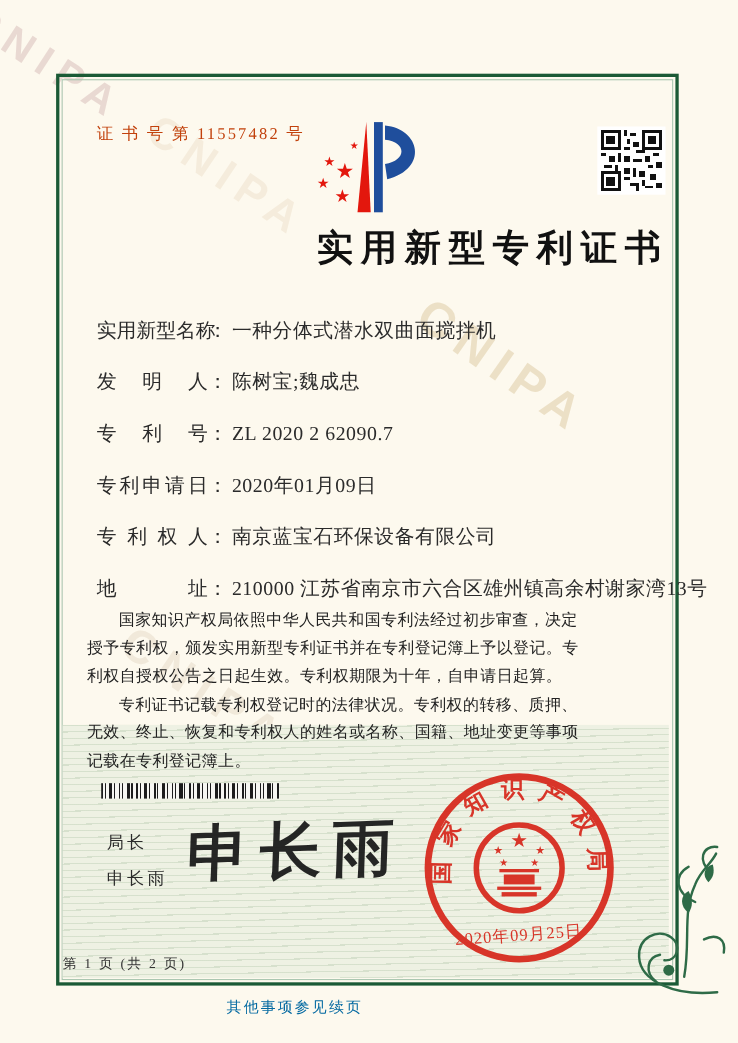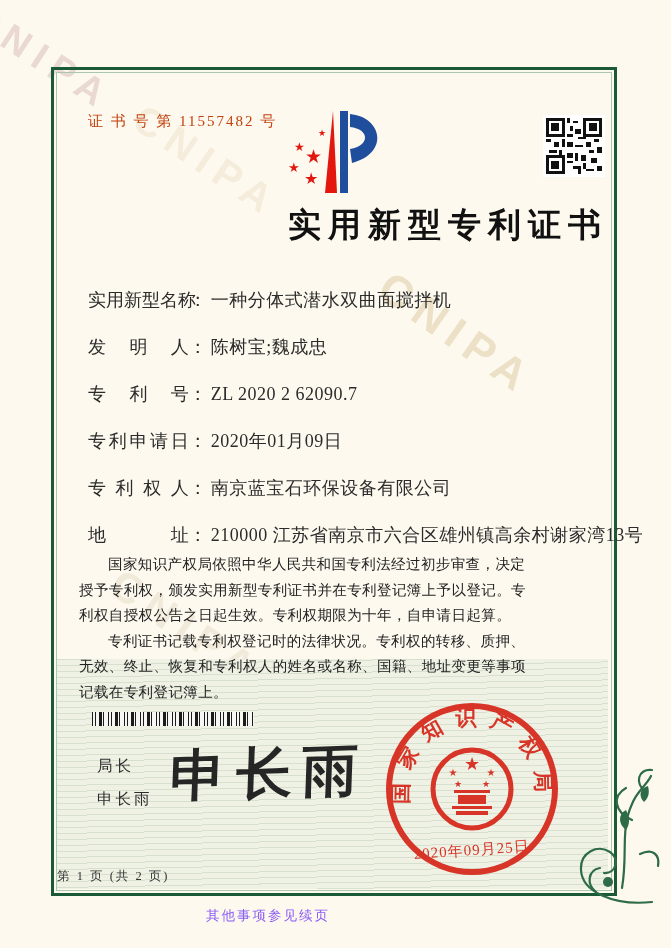--- a/index.html
+++ b/index.html
@@ -63,21 +63,21 @@
     position:absolute;left:170px;top:736px;width:220px;z-index:3;
     font-size:56px;font-weight:700;letter-spacing:10px;color:#151515;opacity:.92;
     transform:rotate(-2deg) skewX(-4deg);font-family:"Liberation Serif",serif;
   }
   
   .seal{position:absolute;left:380px;top:697px;width:184px;height:184px;z-index:4;opacity:.93;}
   
   .page-info{position:absolute;left:57px;top:868px;width:551px;
     font-size:12.5px;letter-spacing:2px;z-index:3;color:#333;}
   .note{position:absolute;left:0;top:907px;width:536px;text-align:center;
-    font-size:13.5px;letter-spacing:2px;z-index:3;color:#8b5cf6;}
+    font-size:13.5px;letter-spacing:2px;z-index:3;color:#0369a1;}
   
   .flourish{position:absolute;left:556px;top:758px;width:110px;height:148px;z-index:5;}
 </style>
 </head>
 <body>
 
 <div class="page">
 
   <div class="wm wm1">CNIPA</div>
   <div class="wm wm2">CNIPA</div>

